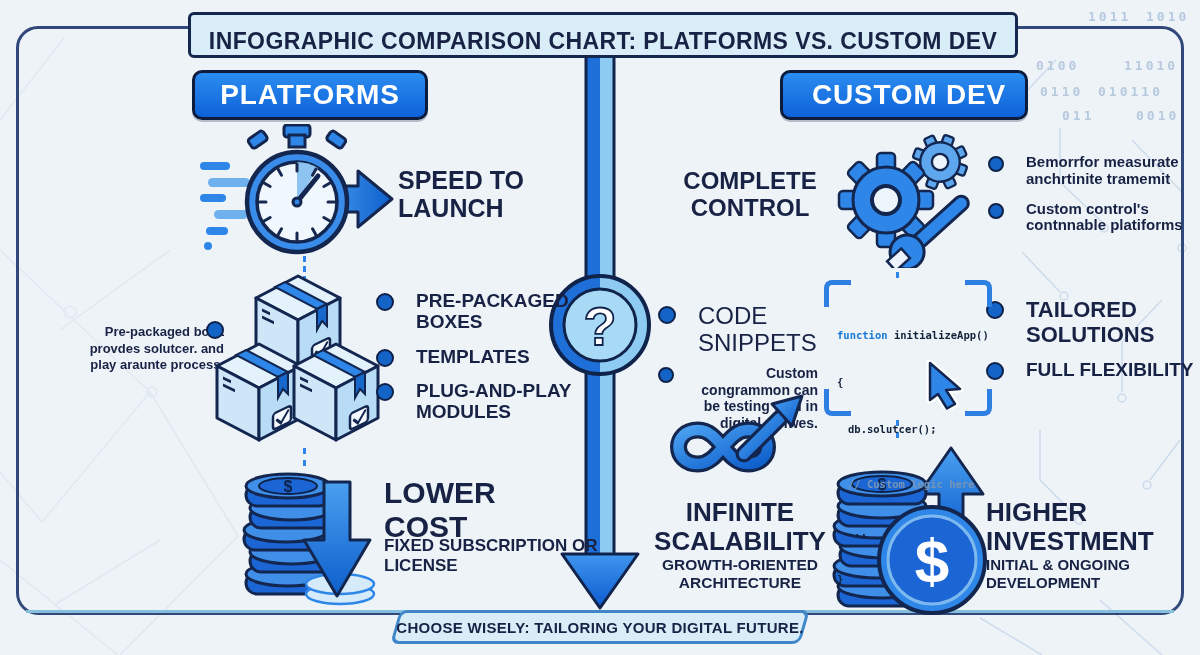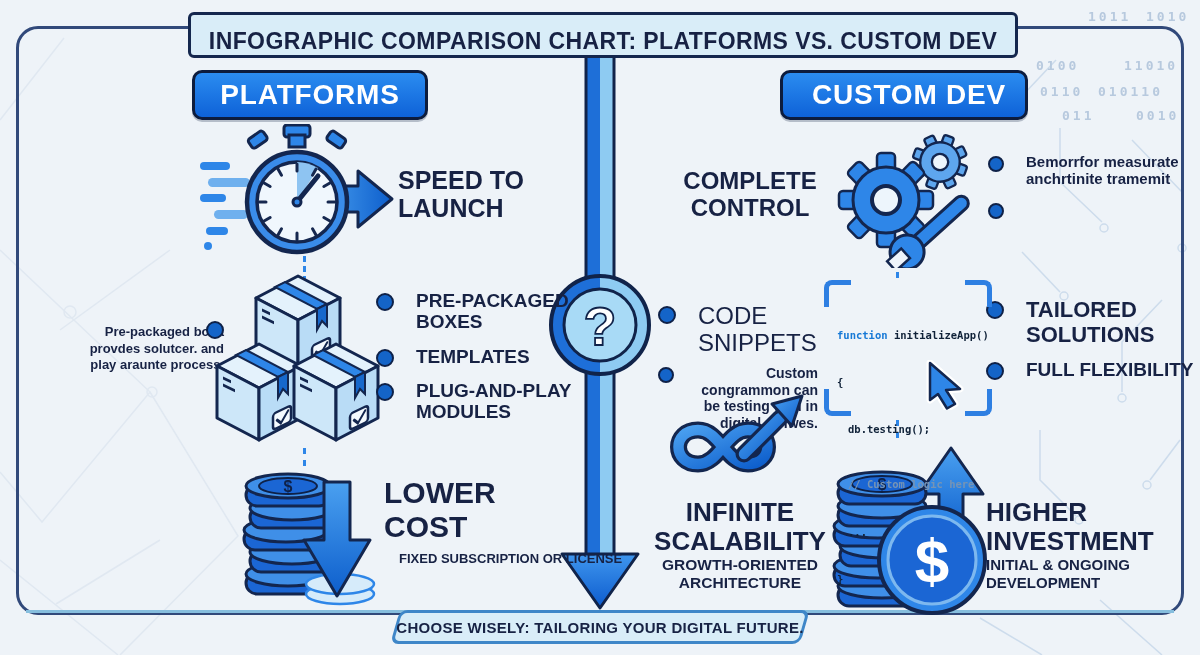--- a/index.html
+++ b/index.html
@@ -254,21 +254,21 @@
       <text y="5.5" text-anchor="middle" font-family="Liberation Sans, sans-serif" font-size="16" font-weight="700" fill="#0e2148">$</text>
     </g>
     <g>
       <ellipse cx="112" cy="146" rx="34" ry="10" fill="#d6ebfa" stroke="#2e86e8" stroke-width="2.5"></ellipse>
       <ellipse cx="112" cy="136" rx="34" ry="10" fill="#d6ebfa" stroke="#2e86e8" stroke-width="2.5"></ellipse>
     </g>
     <path d="M96,34 L122,34 L122,92 L142,92 L109,148 L76,92 L96,92 Z" fill="url(#gdown)" stroke="#13264f" stroke-width="3" stroke-linejoin="round"></path>
   </svg>
 
   <h3 class="sec abs z2" style="left:384px;top:476px;width:170px;font-size:30px">LOWER COST</h3>
-  <p class="sub abs z2" style="left:384px;top:536px;width:235px;margin:15px;font-size:13px">FIXED SUBSCRIPTION OR LICENSE</p>
+  <p class="sub abs z2" style="left:384px;top:536px;width:235px;margin:0;font-size:17px">FIXED SUBSCRIPTION OR LICENSE</p>
 
   <div class="pill" style="left:780px;top:70px;width:232px;padding-left:10px;">
     <span>CUSTOM DEV</span>
   </div>
 
   <h3 class="sec abs z2 center" style="left:652px;top:168px;width:196px;font-size:24px">COMPLETE CONTROL</h3>
 
   <svg class="abs z2" style="left:826px;top:126px" width="155" height="142" viewBox="0 0 155 142">
     <defs>
       <rect id="tooth" x="-9" y="-47" width="18" height="18" rx="4"></rect>
@@ -306,20 +306,21 @@
 
   <div class="dash" style="left:896px;top:262px;height:16px"></div>
 
   <ul class="blist abs z2" style="left:988px;top:154px;width:206px;font-size:15px;font-weight:700">
     <li>
         <span class="dot sm"></span>
         <span>Bemorrfor measurate anchrtinite tramemit</span>
       </li>
     <li>
         <span class="dot sm"></span>
+        <span>Custom control's contnnable platiforms</span>
       </li>
   </ul>
 
   <ul class="blist abs z2" style="left:658px;top:303px;width:160px">
     <li style="font-size:24px;font-weight:400;margin-bottom:8px">
       <span class="dot"></span>
         <span>CODE SNIPPETS</span>
     </li>
     <li style="font-size:14px;font-weight:700">
       <span class="dot sm"></span>
@@ -328,21 +329,21 @@
   </ul>
 
   <div class="codebox">
     <div class="corner c-tl"></div>
     <div class="corner c-tr"></div>
     <div class="corner c-bl"></div>
     <div class="corner c-br"></div>
     <div class="code">
       <div><span class="kw">function</span><span> initializeApp()</span></div>
       <div>{</div>
-      <div class="ind">db.testing();</div>
+      <div class="ind">db.solutcer();</div>
       <div class="ind cm gap">// Custom logic here</div>
       <div class="ind">...</div>
       <div>}</div>
     </div>
   </div>
 
   <svg class="abs" style="left:924px;top:360px;z-index:4" width="46" height="50" viewBox="0 0 46 50">
     <path d="M6,3 L36,29 L22,30 L31,44 L23,48.5 L14,34 L6,40 Z" fill="none" stroke="#ffffff" stroke-width="7" stroke-linejoin="round"></path>
     <path d="M6,3 L36,29 L22,30 L31,44 L23,48.5 L14,34 L6,40 Z" fill="#2e86e8" stroke="#13264f" stroke-width="2.5" stroke-linejoin="round"></path>
   </svg>

